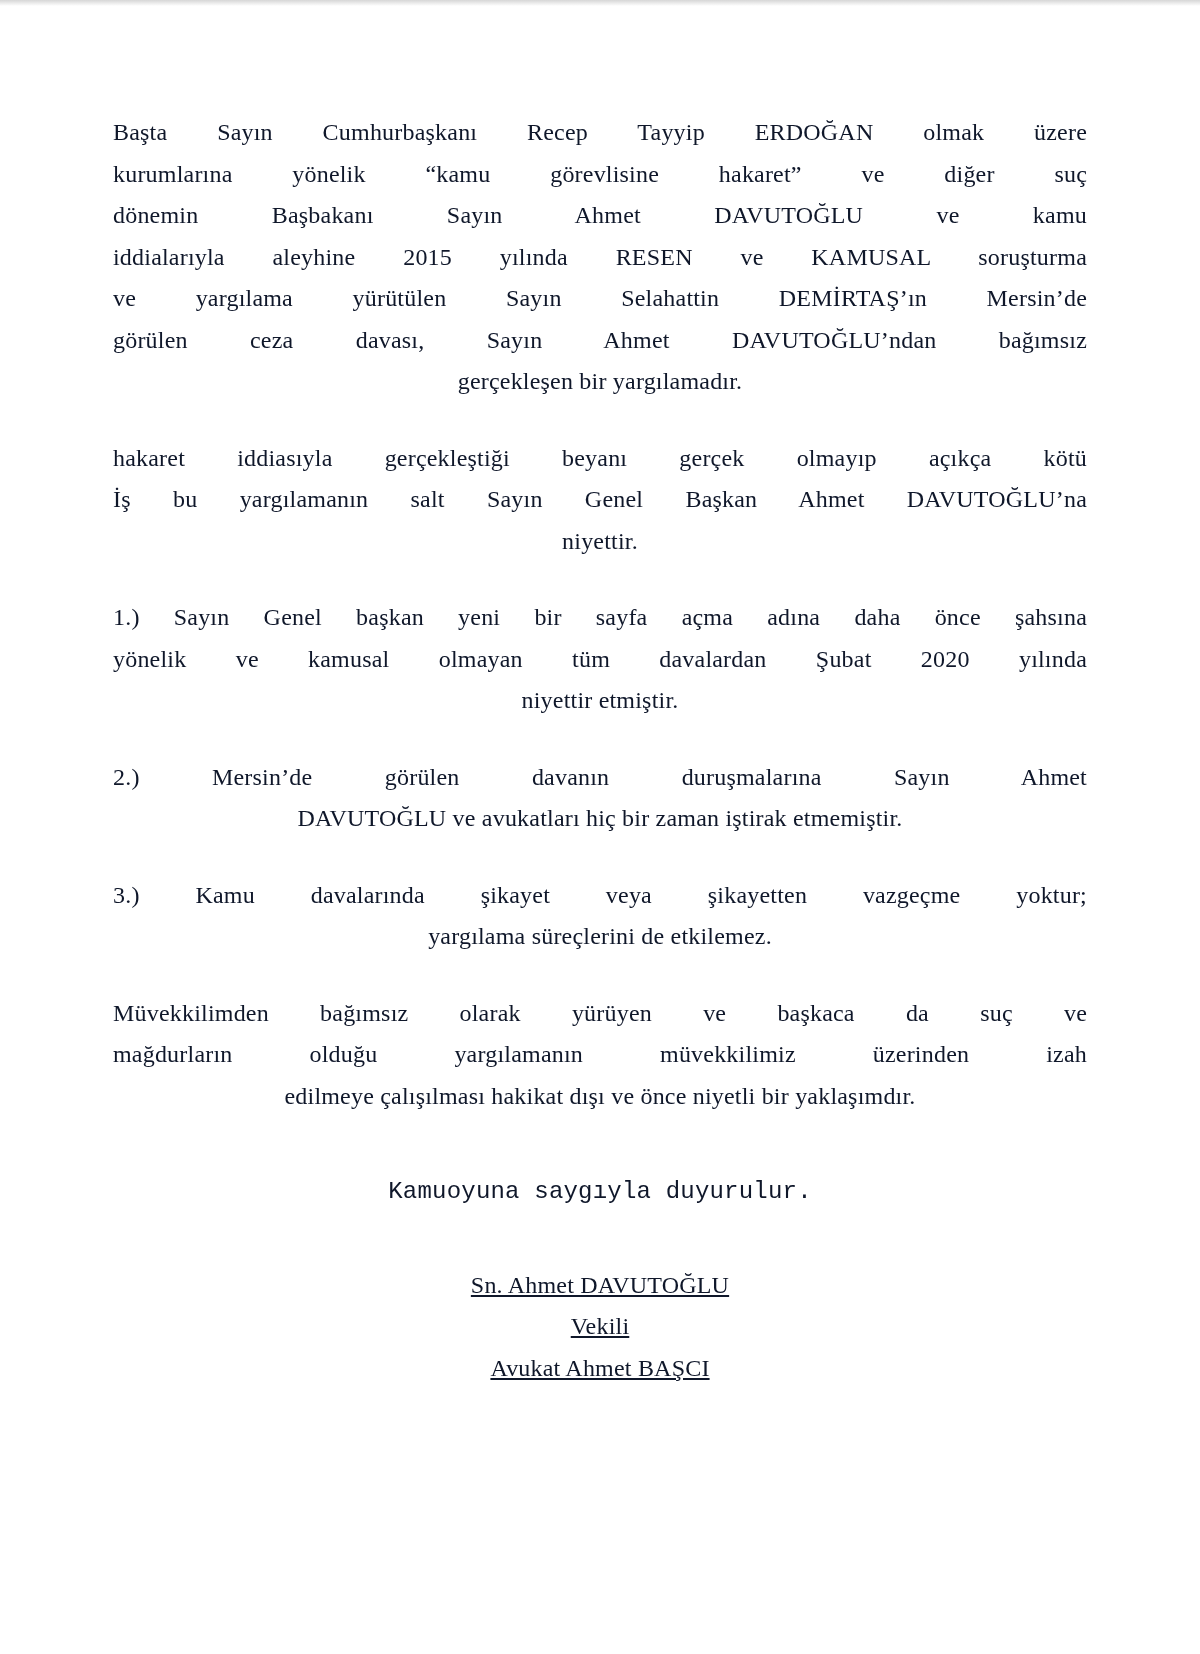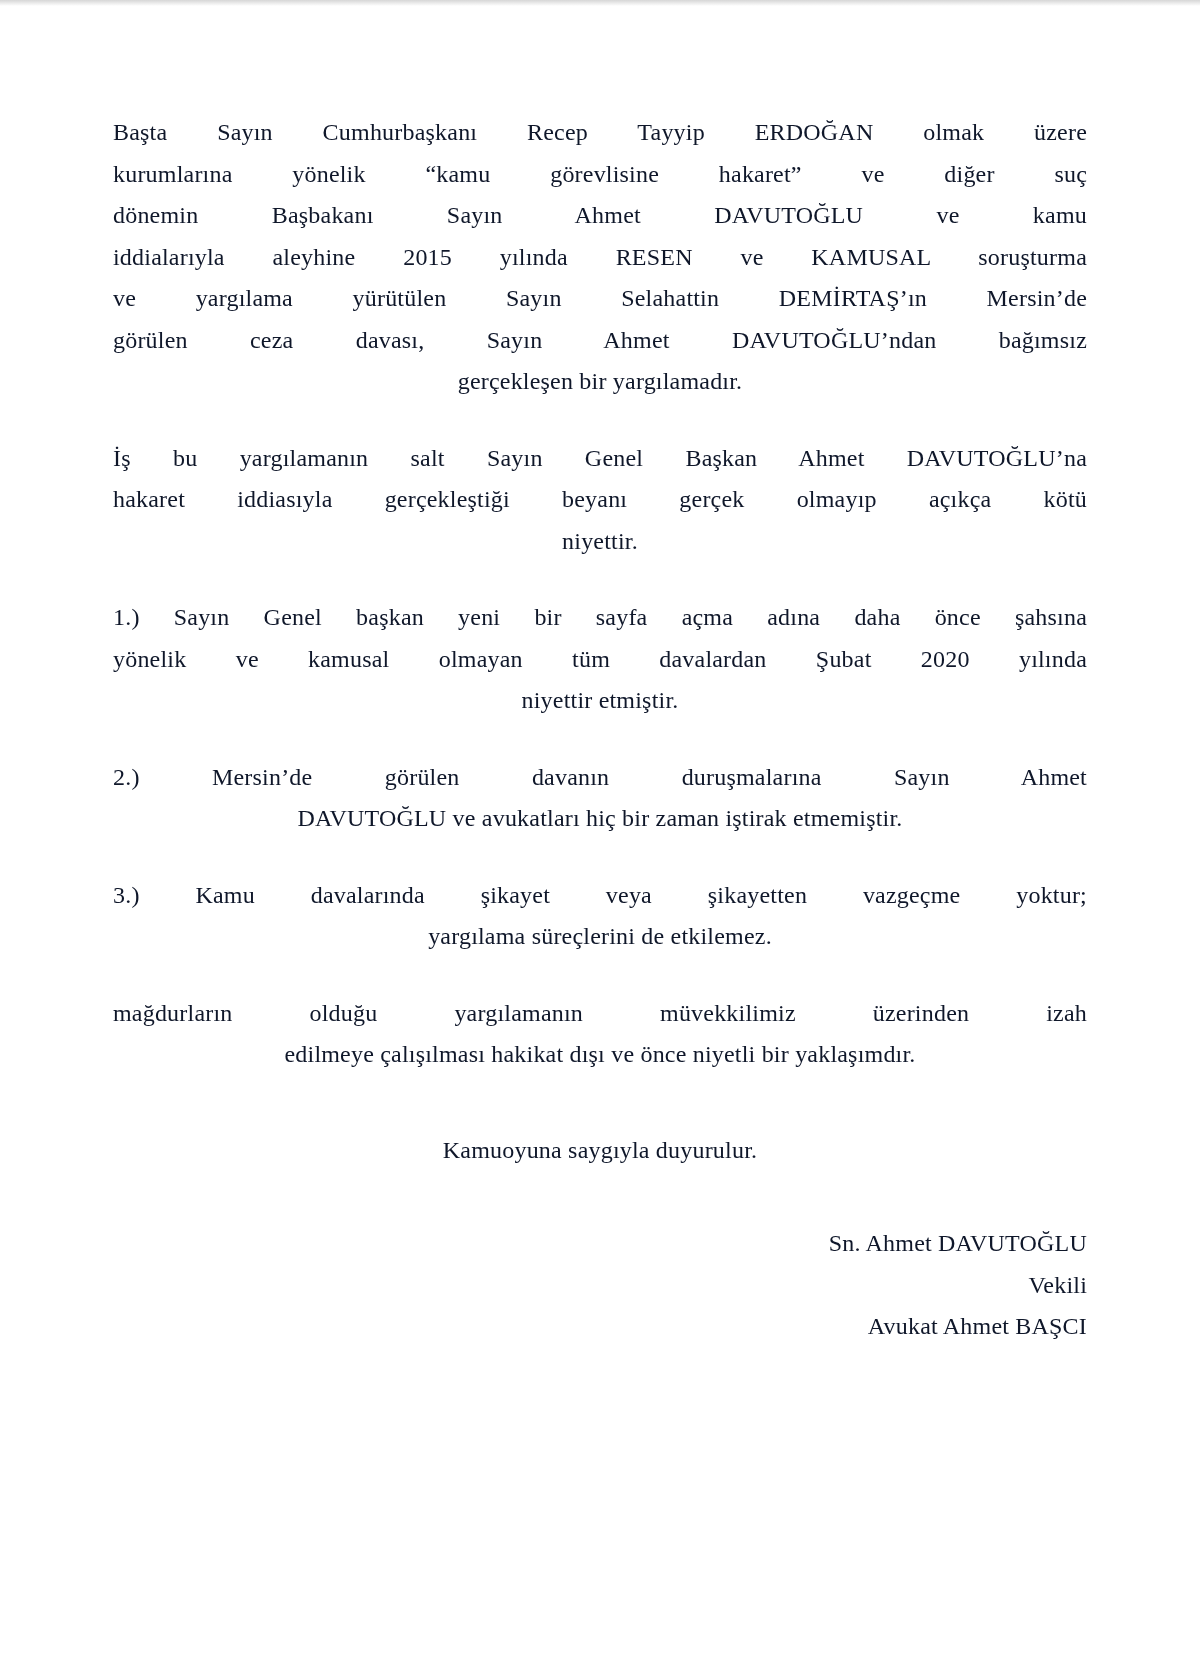--- a/index.html
+++ b/index.html
@@ -35,65 +35,66 @@
   .para { margin: 0 0 35px 0; }
   
   .jline {
     text-align: justify;
     text-align-last: justify;
     -moz-text-align-last: justify;
     word-spacing: 1px;
   }
   
   .lline { text-align: center; }
-  .closing { margin-top: 54px; }
+  .closing { margin-top: 54px; font-family: Liberation Mono, monospace; }
   .sig { margin-top: 52px; }
-  .sig div { text-align: right; }
+  .sig div { text-align: center; text-decoration: underline; }
 </style>
 </head>
 <body>
 
 <div class="page">
   <div class="top-edge"></div>
 
   <div class="doc">
 
     <div class="para">
       <div class="jline">Başta Sayın Cumhurbaşkanı Recep Tayyip ERDOĞAN olmak üzere</div>
       <div class="jline">kurumlarına yönelik “kamu görevlisine hakaret” ve diğer suç</div>
       <div class="jline">dönemin Başbakanı Sayın Ahmet DAVUTOĞLU ve kamu</div>
       <div class="jline">iddialarıyla aleyhine 2015 yılında RESEN ve KAMUSAL soruşturma</div>
       <div class="jline">ve yargılama yürütülen Sayın Selahattin DEMİRTAŞ’ın Mersin’de</div>
       <div class="jline">görülen ceza davası, Sayın Ahmet DAVUTOĞLU’ndan bağımsız</div>
       <div class="lline">gerçekleşen bir yargılamadır.</div>
     </div>
 
     <div class="para">
+      <div class="jline">hakaret iddiasıyla gerçekleştiği beyanı gerçek olmayıp açıkça kötü</div>
       <div class="jline">İş bu yargılamanın salt Sayın Genel Başkan Ahmet DAVUTOĞLU’na</div>
-      <div class="jline">hakaret iddiasıyla gerçekleştiği beyanı gerçek olmayıp açıkça kötü</div>
       <div class="lline">niyettir.</div>
     </div>
 
     <div class="para">
       <div class="jline">1.) Sayın Genel başkan yeni bir sayfa açma adına daha önce şahsına</div>
       <div class="jline">yönelik ve kamusal olmayan tüm davalardan Şubat 2020 yılında</div>
       <div class="lline">niyettir etmiştir.</div>
     </div>
 
     <div class="para">
       <div class="jline">2.) Mersin’de görülen davanın duruşmalarına Sayın Ahmet</div>
       <div class="lline">DAVUTOĞLU ve avukatları hiç bir zaman iştirak etmemiştir.</div>
     </div>
 
     <div class="para">
       <div class="jline">3.) Kamu davalarında şikayet veya şikayetten vazgeçme yoktur;</div>
       <div class="lline">yargılama süreçlerini de etkilemez.</div>
     </div>
 
     <div class="para">
+      <div class="jline">Müvekkilimden bağımsız olarak yürüyen ve başkaca da suç ve</div>
       <div class="jline">mağdurların olduğu yargılamanın müvekkilimiz üzerinden izah</div>
       <div class="lline">edilmeye çalışılması hakikat dışı ve önce niyetli bir yaklaşımdır.</div>
     </div>
 
     <div class="para closing">
       <div class="lline">Kamuoyuna saygıyla duyurulur.</div>
     </div>
 
     <div class="para sig">
       <div>Sn. Ahmet DAVUTOĞLU</div>

